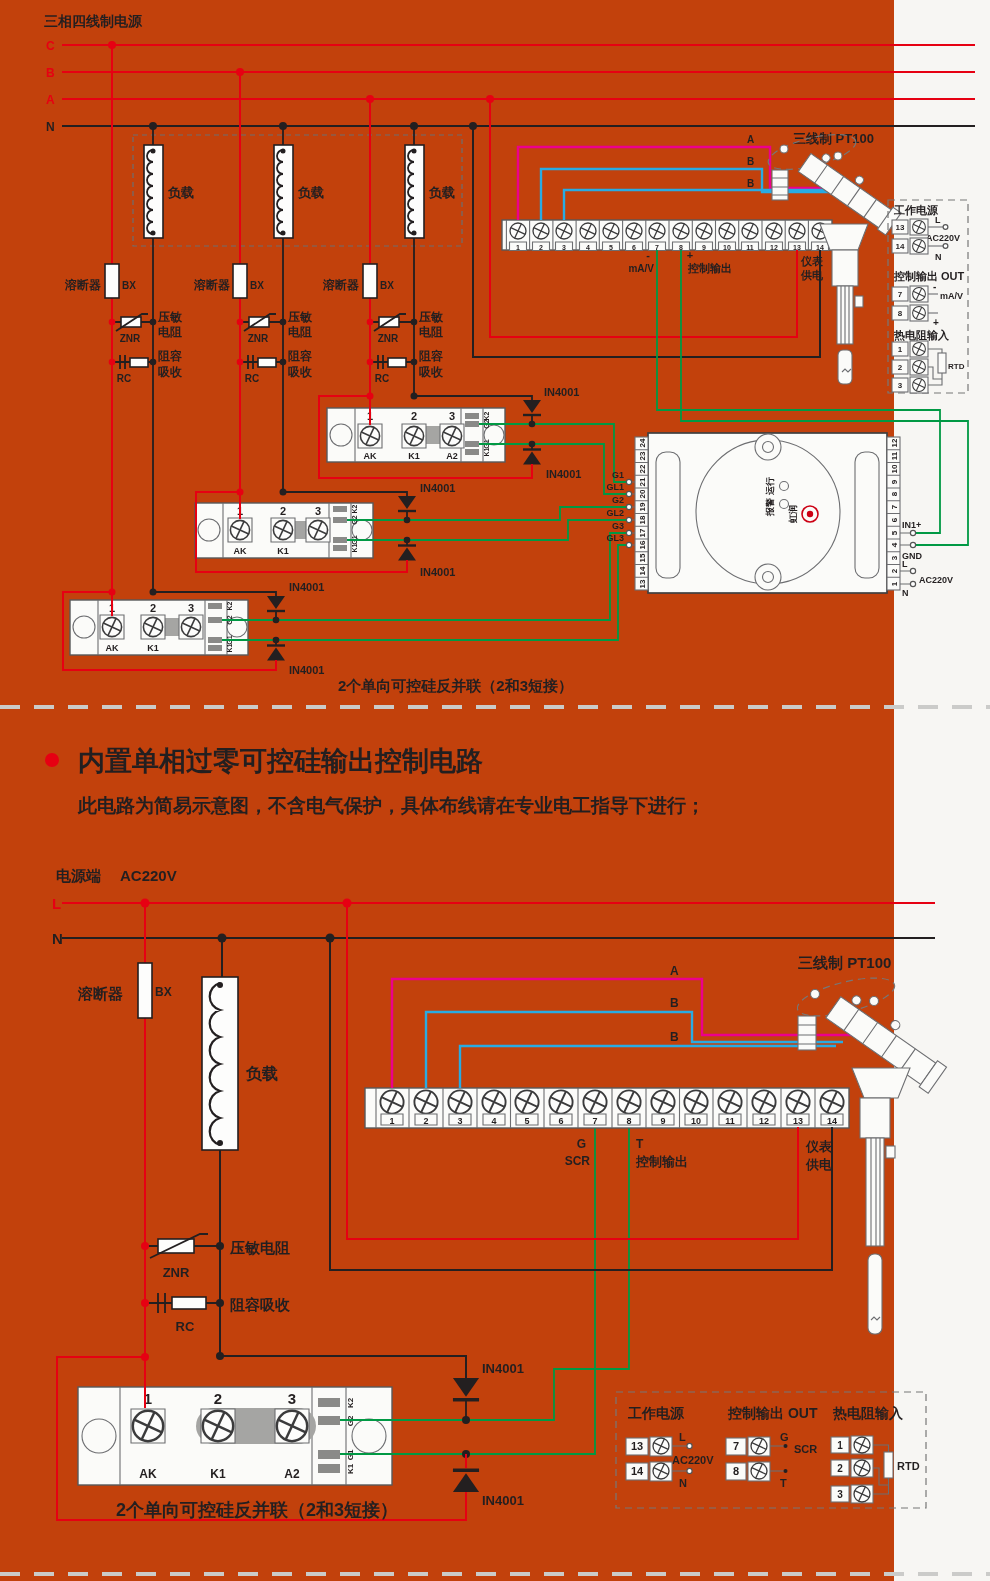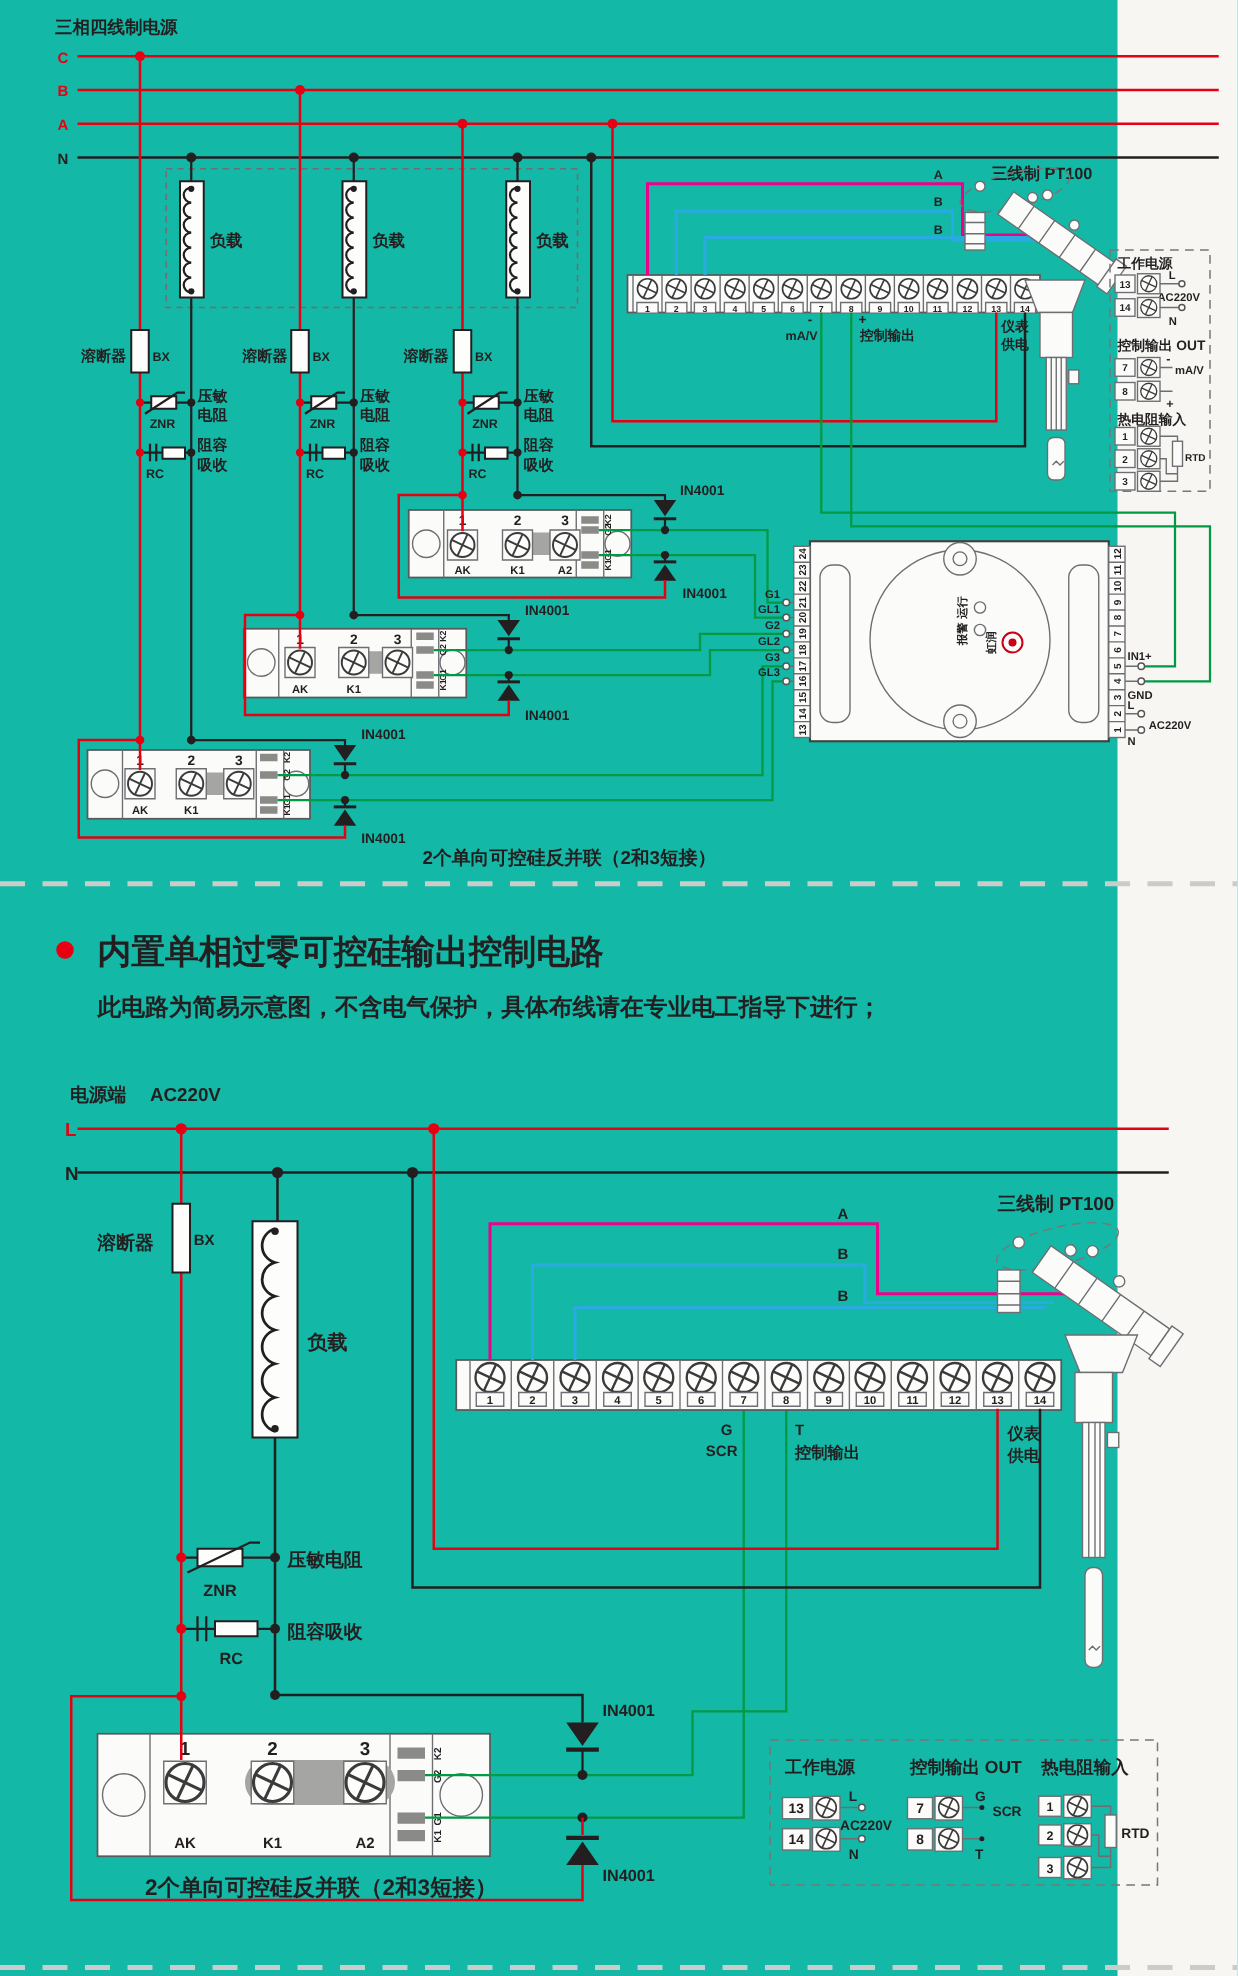--- a/index.html
+++ b/index.html
@@ -1,16 +1,16 @@
 <!DOCTYPE html>
 <html><head>
 <meta charset="utf-8">
 <style>
   html,body{margin:0;padding:0;background:#f7f6f3;}
-  #stage{width:894px;height:1581px;position:relative;background:#14b8a6;}
+  #stage{width:894px;height:1581px;position:relative;background:#c2410c;}
   svg{display:block}
   text{font-family:"Liberation Sans","DejaVu Sans",sans-serif;fill:#231f20;font-weight:bold}
   .t7{font-size:7px}.t8{font-size:8px}.t9{font-size:9px}.t10{font-size:10px}.t11{font-size:11px}
   .t12{font-size:12px}.t13{font-size:13px}.t14{font-size:14px}.t15{font-size:15px}.t16{font-size:16px}
   .t18{font-size:18px}.t19{font-size:19px}.t27{font-size:27px}
   .ctr{text-anchor:middle}.end{text-anchor:end}
   .red{fill:#e60012}
   .wb{stroke:#231f20;stroke-width:2;fill:none}
   .wb1{stroke:#231f20;stroke-width:1.8;fill:none}
   .wr{stroke:#e60012;stroke-width:2;fill:none}

